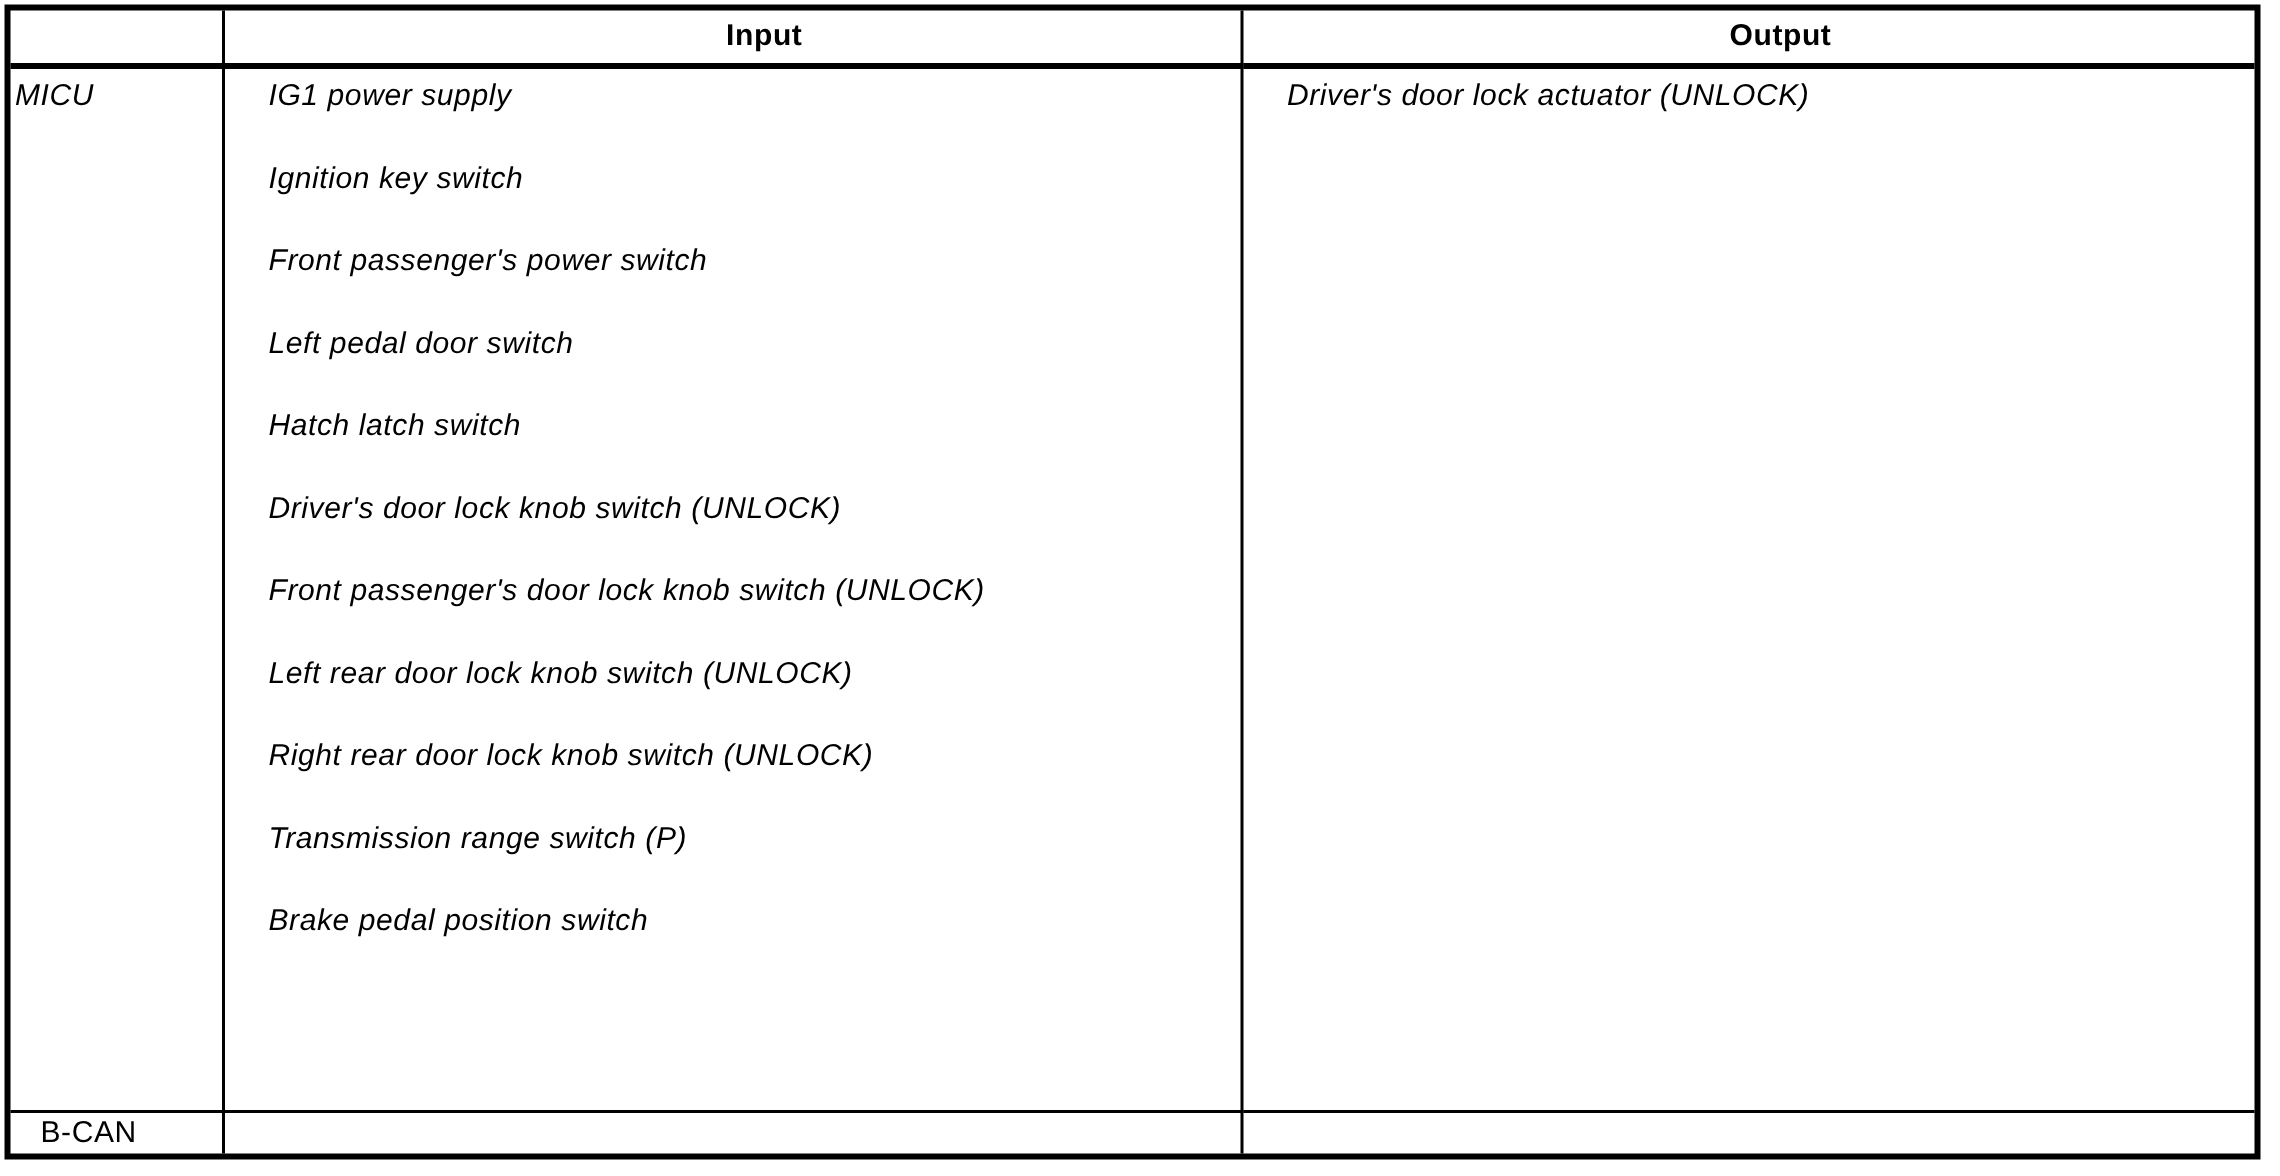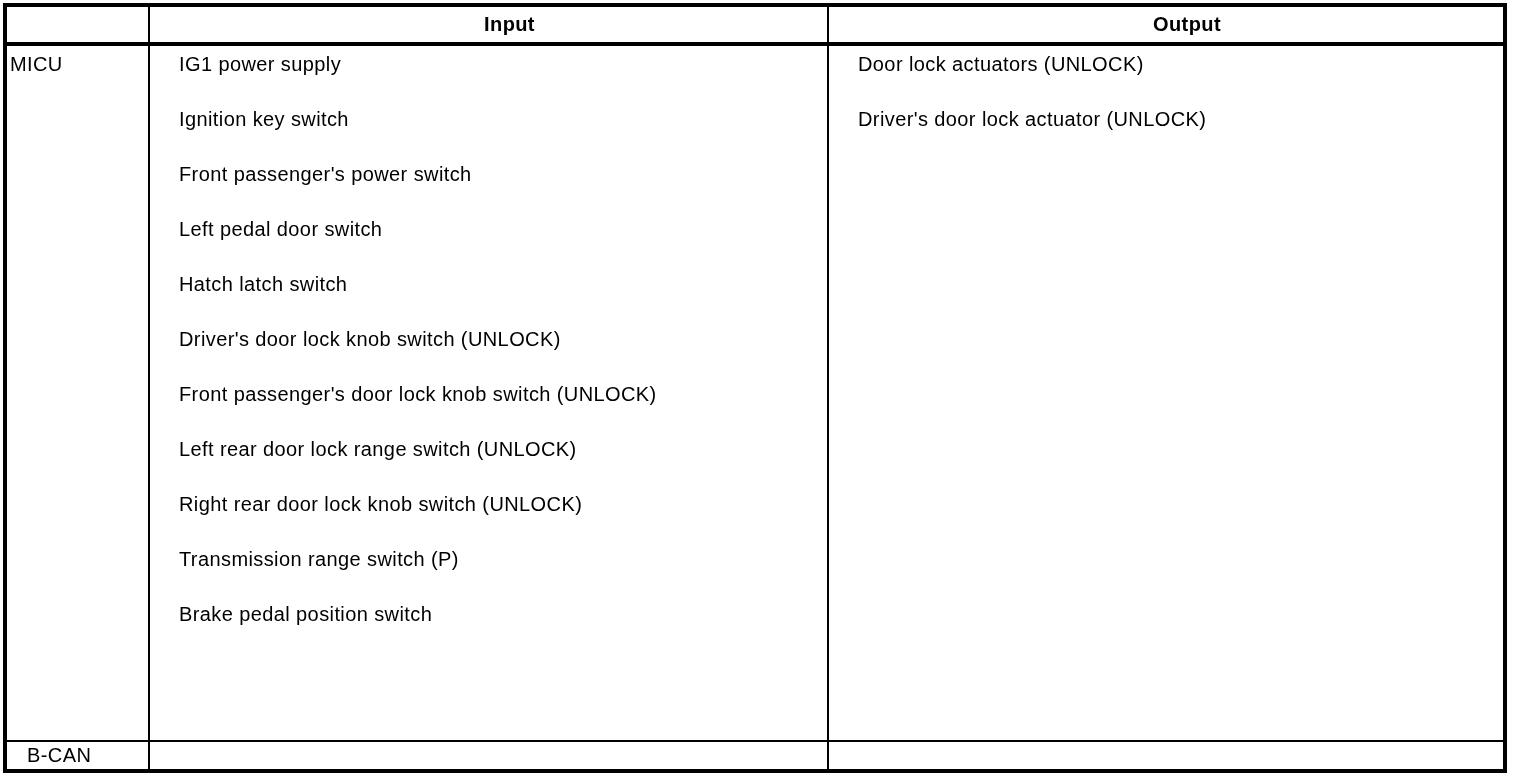--- a/index.html
+++ b/index.html
@@ -43,21 +43,21 @@
   .rline { border-right: 2px solid #000000; }
   
   .hdr {
     border-bottom: 4px solid #000000;
     font-weight: bold;
     display: flex;
     align-items: center;
     justify-content: center;
   }
   
-  .bodyrow { border-bottom: 2px solid #000000; }
+  .bodyrow { border-bottom: 2px solid #000000; font-style: italic; }
   .label-cell { padding: 7px 0 0 3px; }
   .list-cell { padding: 7px 0 0 5px; }
   .cell-line { height: 55px; margin-left: 24px; }
   
   .bottom-label {
     display: flex;
     align-items: center;
     padding-left: 20px;
   }
 </style>
@@ -73,27 +73,26 @@
 
     <div class="cell bodyrow rline label-cell">MICU</div>
     <div class="cell bodyrow rline list-cell">
         <div class="cell-line">IG1 power supply</div>
         <div class="cell-line">Ignition key switch</div>
         <div class="cell-line">Front passenger's power switch</div>
         <div class="cell-line">Left pedal door switch</div>
         <div class="cell-line">Hatch latch switch</div>
         <div class="cell-line">Driver's door lock knob switch (UNLOCK)</div>
         <div class="cell-line">Front passenger's door lock knob switch (UNLOCK)</div>
-        <div class="cell-line">Left rear door lock range switch (UNLOCK)</div>
+        <div class="cell-line">Left rear door lock knob switch (UNLOCK)</div>
         <div class="cell-line">Right rear door lock knob switch (UNLOCK)</div>
         <div class="cell-line">Transmission range switch (P)</div>
         <div class="cell-line">Brake pedal position switch</div>
       </div>
     <div class="cell bodyrow list-cell">
-        <div class="cell-line">Door lock actuators (UNLOCK)</div>
         <div class="cell-line">Driver's door lock actuator (UNLOCK)</div>
       </div>
 
     <div class="cell rline bottom-label">B-CAN</div>
     <div class="cell rline"></div>
     <div class="cell"></div>
 
   </div>
 </div>
 

